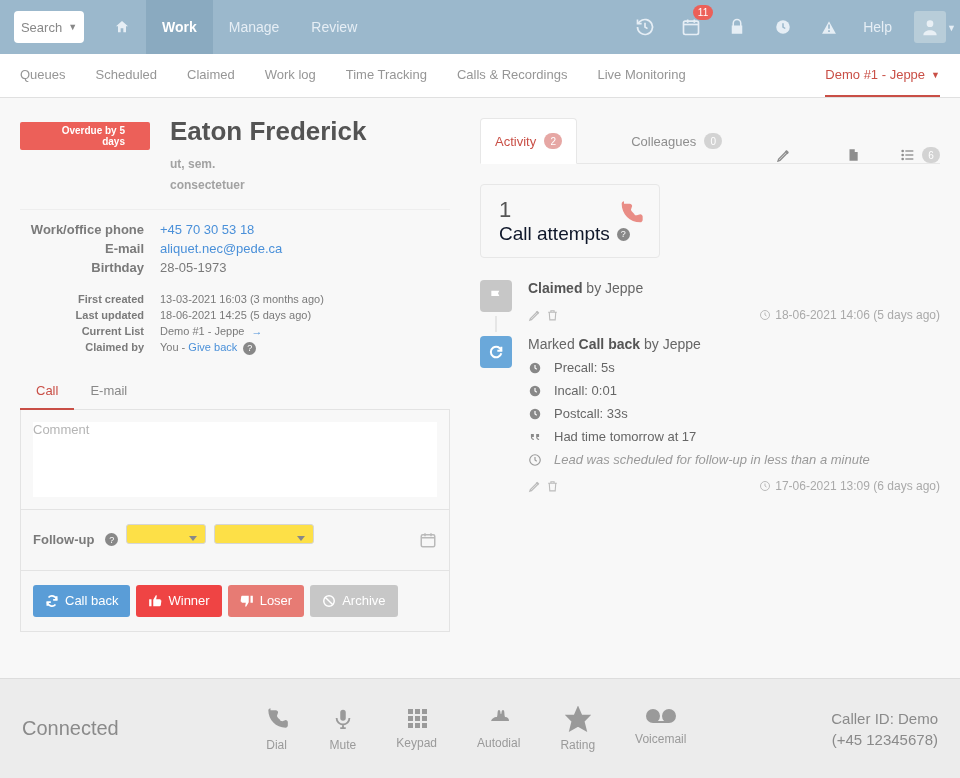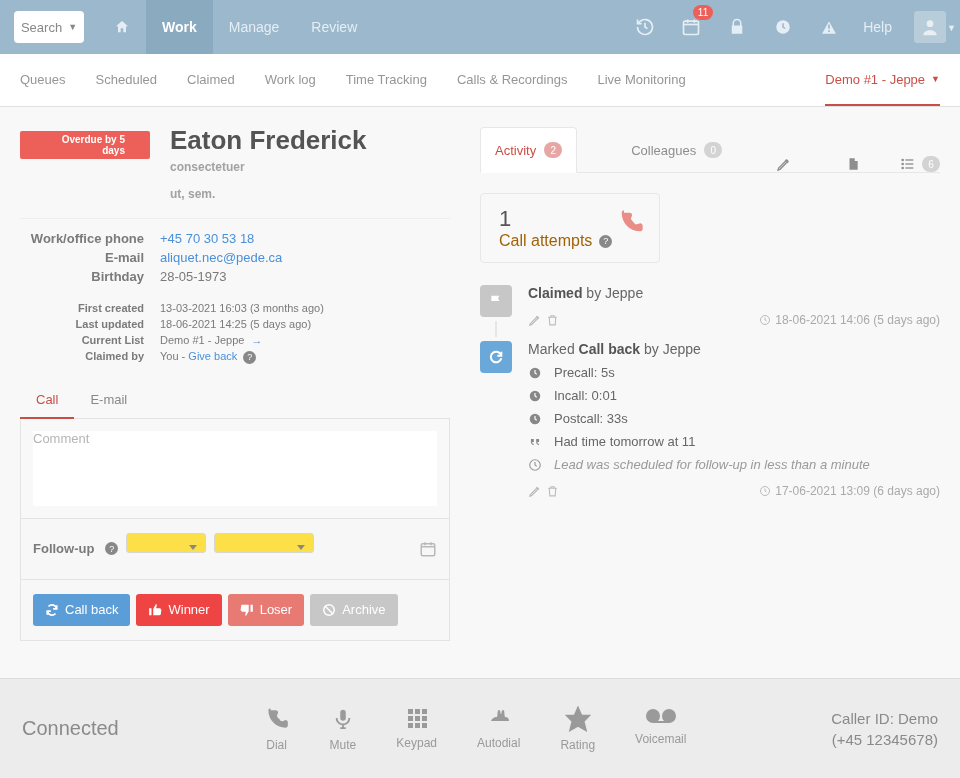--- a/index.html
+++ b/index.html
@@ -13,21 +13,21 @@
   .nav-item { padding: 0 16px; display: flex; align-items: center; font-size: 14px; cursor: pointer; color: #e6eef5; }
   .nav-item.active { background: #8aaac0; font-weight: 700; color: #fff; }
   .top-right { margin-left: auto; display: flex; align-items: center; gap: 22px; }
   .top-icon { color: #e6eef5; cursor: pointer; position: relative; display:flex; align-items:center; justify-content:center; width:24px; height:24px; }
   .badge { position: absolute; top: -10px; right: -10px; background: #ec6059; color: #fff; border-radius: 9px; font-size: 10px; padding: 1px 5px; line-height: 13px; }
   .help-link { color: #e6eef5; font-size: 14px; cursor: pointer; }
   .avatar { width: 32px; height: 32px; background: #b8cdd9; border-radius: 3px; display: flex; align-items: center; justify-content: center; position:relative; }
   .avatar svg { fill: #e9f0f5; }
 
   
-  .subnav { height: 53px; background: #fff; border-bottom: 1px solid #e0e0e0; display: flex; align-items: center; padding: 0 20px; gap: 30px; }
+  .subnav { height: 44px; background: #fff; border-bottom: 1px solid #e0e0e0; display: flex; align-items: center; padding: 0 20px; gap: 30px; }
   .subnav-item { font-size: 13px; color: #969696; cursor: pointer; height: 100%; display: flex; align-items: center; border-bottom: 2px solid transparent; }
   .subnav-item.active { color: #c94f46; border-bottom-color: #c94f46; }
 
   
   .main { display: flex; padding: 20px 20px 0 20px; height: 580px; gap: 30px; }
   .left-col { width: 430px; }
   .right-col { flex: 1; }
 
   .overdue { display:inline-block; background:#ec6059; color:#fff; font-size:10px; font-weight:600; padding:3px 25px; border-radius:2px; }
   .lead-name { font-size: 26px; font-weight: 600; color: #545454; margin-top: -2px; }
@@ -67,21 +67,21 @@
   
   .right-head { display:flex; align-items:flex-end; gap:40px; border-bottom:1px solid #e7e7e7; }
   .rtab { padding:14px 14px; font-size:13px; color:#8e8e8e; display:flex; align-items:center; gap:8px; cursor:pointer; }
   .rtab.active { color:#c94f46; border:1px solid #e7e7e7; border-bottom:1px solid #fff; border-radius:4px 4px 0 0; margin-bottom:-1px; background:#fff;}
   .chip { display:inline-flex; min-width:18px; height:16px; border-radius:8px; background:#d3d3d3; color:#fff; font-size:10px; align-items:center; justify-content:center; padding:0 5px; }
   .chip.red { background:#e6a7a4; }
   .rhead-ic { cursor:pointer; color:#8e8e8e; display:flex; align-items:center; gap:6px; }
 
   .attempt-card { border:1px solid #e7e7e7; border-radius:4px; padding:12px 18px; width:180px; margin-top:20px; position:relative; }
   .attempt-n { font-size:22px; color:#555; }
-  .attempt-lbl { font-size:16px; color:#a16207; }
+  .attempt-lbl { font-size:19px; color:#0f172a; }
   .phone-big { position:absolute; right:14px; top:14px; color:#e98d86; }
 
   .timeline { margin-top:22px; }
   .tl-row { display:flex; gap:16px; }
   .tl-left { width:32px; display:flex; flex-direction:column; align-items:center; }
   .tl-badge { width:32px; height:32px; border-radius:4px; display:flex; align-items:center; justify-content:center; color:#fff; }
   .tl-badge.gray { background:#c7c7c7; }
   .tl-badge.blue { background:#6aa8da; }
   .tl-line { width:2px; flex:1; background:#e6e6e6; margin:4px 0; }
   .tl-body { flex:1; padding-bottom:14px; }
@@ -182,22 +182,22 @@
 
 <div class="main">
 
   <div class="left-col">
     <div style="display:flex;gap:20px;align-items:flex-start">
       <div style="width:130px;text-align:right;padding-top:4px">
         <span class="overdue">Overdue by 5 days</span>
       </div>
       <div style="flex:1">
         <div class="lead-name">Eaton Frederick</div>
+        <div class="lead-sub">ut, sem.</div>
         <div class="lead-sub" style="margin-top:2px">consectetuer</div>
-        <div class="lead-sub">ut, sem.</div>
       </div>
     </div>
     <hr class="sep">
 
     <div class="info-grid">
       <div class="info-label">Work/office phone</div>
       <div class="info-value"><a href="#">+45 70 30 53 18</a></div>
 
       <div class="info-label">E-mail</div>
       <div class="info-value"><a href="#">aliquet.nec@pede.ca</a></div>
@@ -411,21 +411,21 @@
                 </svg>
               </span>
               <span>Postcall: 33s</span>
             </div>
           <div class="tl-item">
               <span class="mini">
                 <svg width="14" height="14" viewBox="0 0 24 24" fill="#888">
                   <path d="M5 7h5v5H7c0 2 1 3 3 3v2c-3 0-5-2-5-5V7zm9 0h5v5h-3c0 2 1 3 3 3v2c-3 0-5-2-5-5V7z"></path>
                 </svg>
               </span>
-              <span>Had time tomorrow at 11</span>
+              <span>Had time tomorrow at 17</span>
             </div>
           <div class="tl-item">
               <span class="mini">
                 <svg width="14" height="14" viewBox="0 0 24 24" fill="none" stroke="#9a9a9a" stroke-width="2">
                   <circle cx="12" cy="12" r="9"></circle>
                   <path d="M12 7v5l3 2"></path>
                 </svg>
               </span>
               <em>Lead was scheduled for follow-up in less than a minute</em>
             </div>

